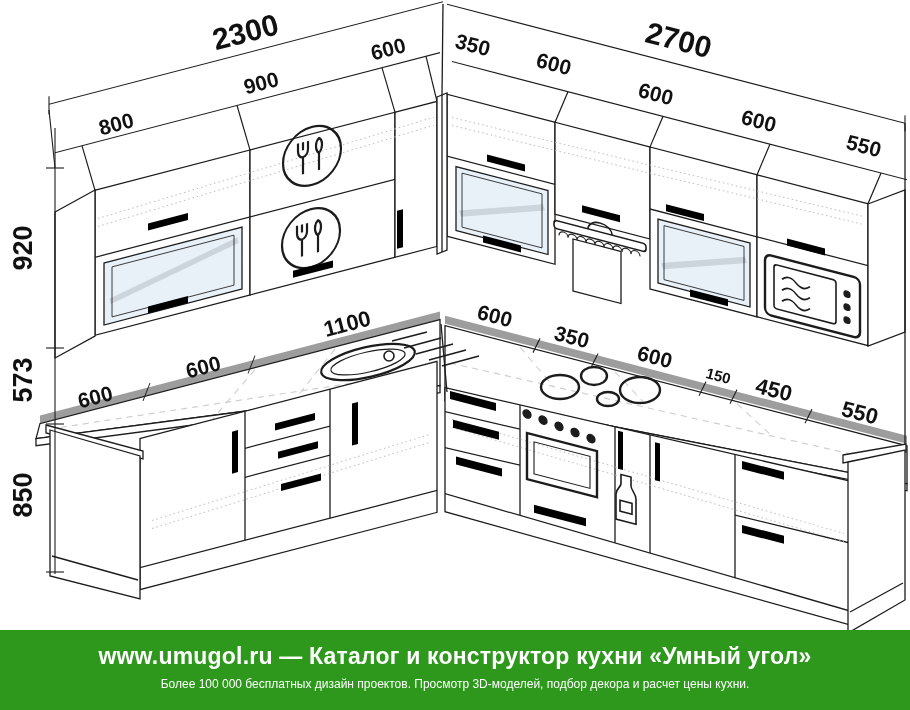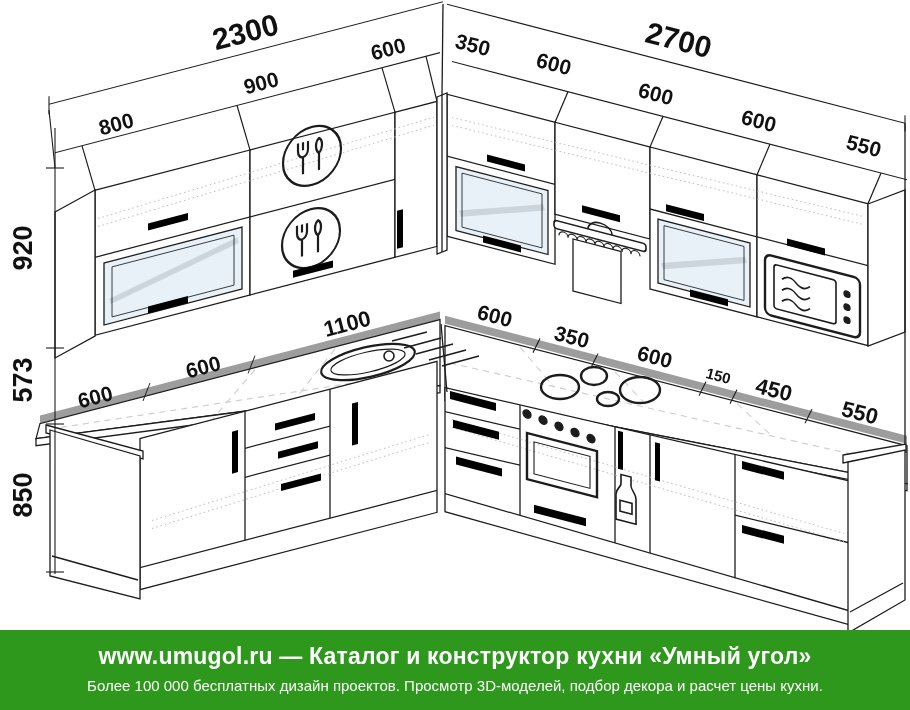--- a/index.html
+++ b/index.html
@@ -3,21 +3,21 @@
 <meta charset="utf-8">
 <style>
   html,body{margin:0;padding:0;background:#ffffff;}
   .page{width:910px;height:710px;position:relative;background:#fff;overflow:hidden;
         font-family:"Liberation Sans", sans-serif;}
   .drawing{position:absolute;top:0;left:0;}
   svg text{font-family:"Liberation Sans","DejaVu Sans",sans-serif;font-weight:700;fill:#111;}
   .footer{position:absolute;left:0;bottom:0;width:910px;height:80px;background:#2d981c;
           color:#fff;text-align:center;box-sizing:border-box;padding-top:13px;}
   .footer .line1{font-size:23px;font-weight:700;letter-spacing:.2px;text-align:center;}
-  .footer .line2{font-size:15px;font-weight:400;margin-top:7px;}
+  .footer .line2{font-size:12px;font-weight:400;margin-top:7px;}
 </style>
 </head>
 <body>
 
 <div class="page">
 <svg class="drawing" width="910" height="632" viewBox="0 0 910 632">
 
   <g transform="matrix(1,-0.26,0,1,0,0)" stroke="#1c1c1c" stroke-width="1.3" fill="none">
 
     <g stroke-width="1.1">

